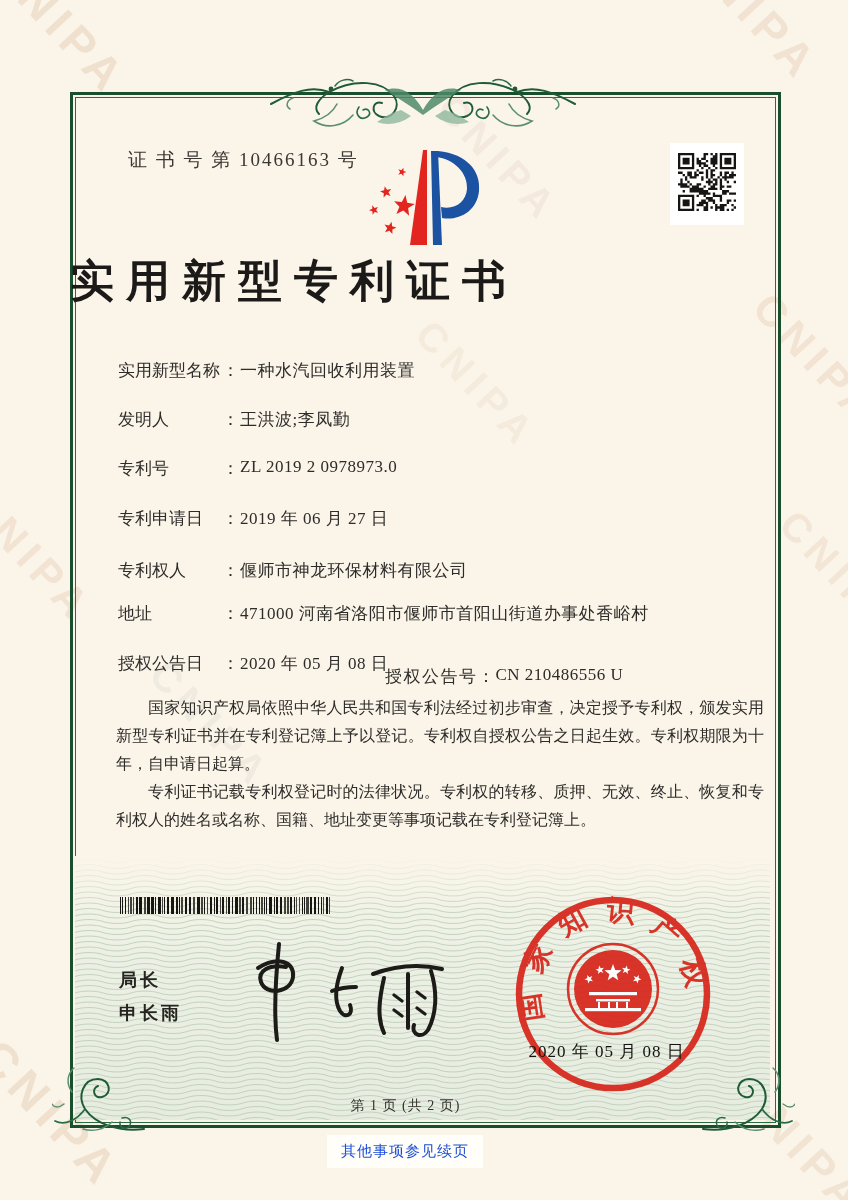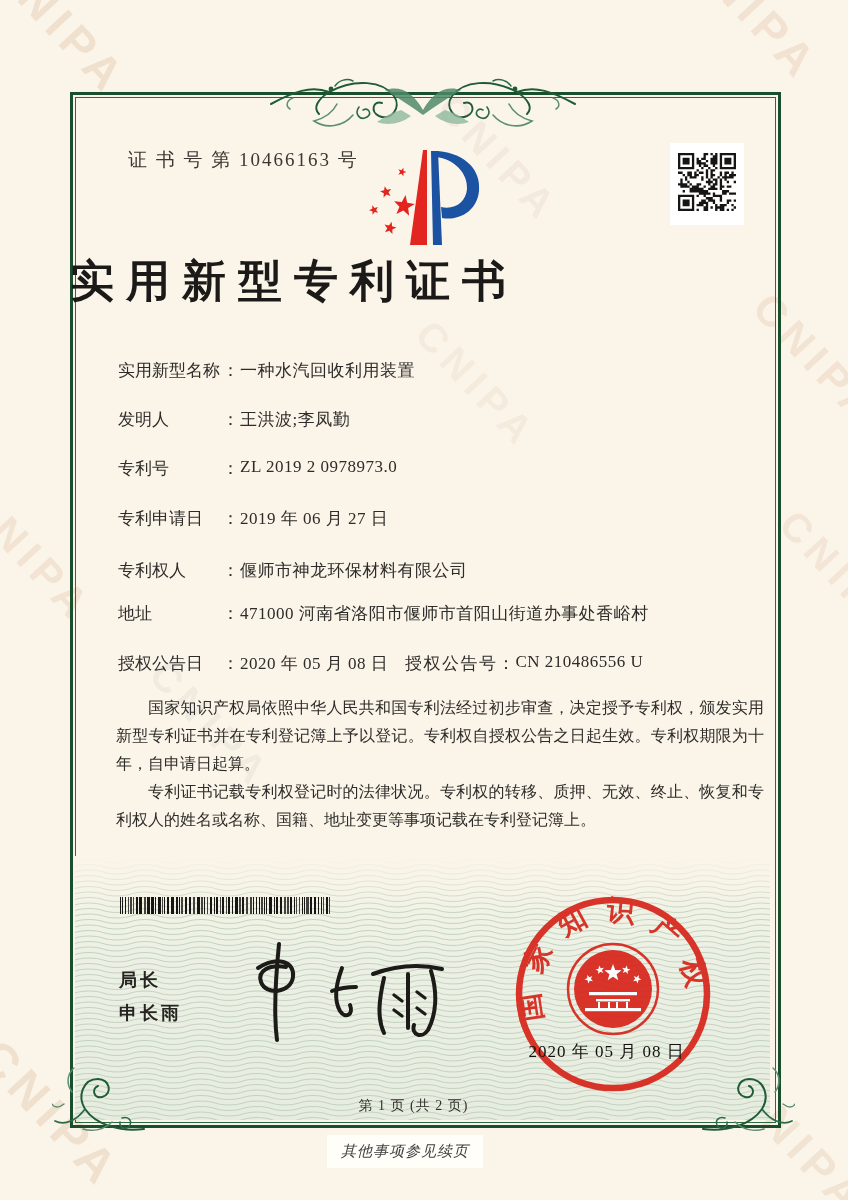--- a/index.html
+++ b/index.html
@@ -52,37 +52,37 @@
     position:absolute;left:118px;white-space:nowrap;
     font-size:17px;z-index:5;
   }
   .flabel{
     display:inline-block;width:104px;height:24px;overflow:hidden;
     text-align:justify;text-align-last:justify;vertical-align:top;font-family:Liberation Mono, monospace;
   }
   .flabel::after{content:"";display:inline-block;width:100%;}
   .fcolon{display:inline-block;width:18px;vertical-align:top;}
   .fvalue{letter-spacing:.5px;vertical-align:top;}
-  .grant-no{position:absolute;left:267px;top:0;white-space:nowrap;padding-left:20px;}
+  .grant-no{position:absolute;left:267px;top:13px;white-space:nowrap;}
   .grant-no .glabel{letter-spacing:1.5px;}
   .paras{
     position:absolute;left:116px;top:694px;width:648px;z-index:5;
     font-size:16px;line-height:28px;
     text-align:justify;
   }
   .paras p{margin:0;text-indent:2em;}
   .officer{position:absolute;left:119px;z-index:6;font-size:18px;letter-spacing:3px;color:#262420;font-weight:bold;}
   .pagenum{
     position:absolute;left:70px;top:1097px;width:671px;text-align:center;
-    font-size:14px;letter-spacing:1px;z-index:6;color:#33312d;padding-left:8px;
+    font-size:14px;letter-spacing:1px;z-index:6;color:#33312d;
   }
   .notebox{
     position:absolute;left:327px;top:1135px;width:156px;height:33px;
     background:#fffef9;z-index:6;text-align:center;line-height:33px;
-    font-size:15px;font-style:italic;letter-spacing:1px;color:#404040;
+    font-size:15px;letter-spacing:1px;color:#1d4ed8;
   }
   .seal-date{
     position:absolute;left:499px;top:1040px;width:215px;text-align:center;
     font-size:17px;letter-spacing:1px;color:#14130f;z-index:8;
   }
   svg{display:block;}
 </style>
 </head>
 <body>
 

